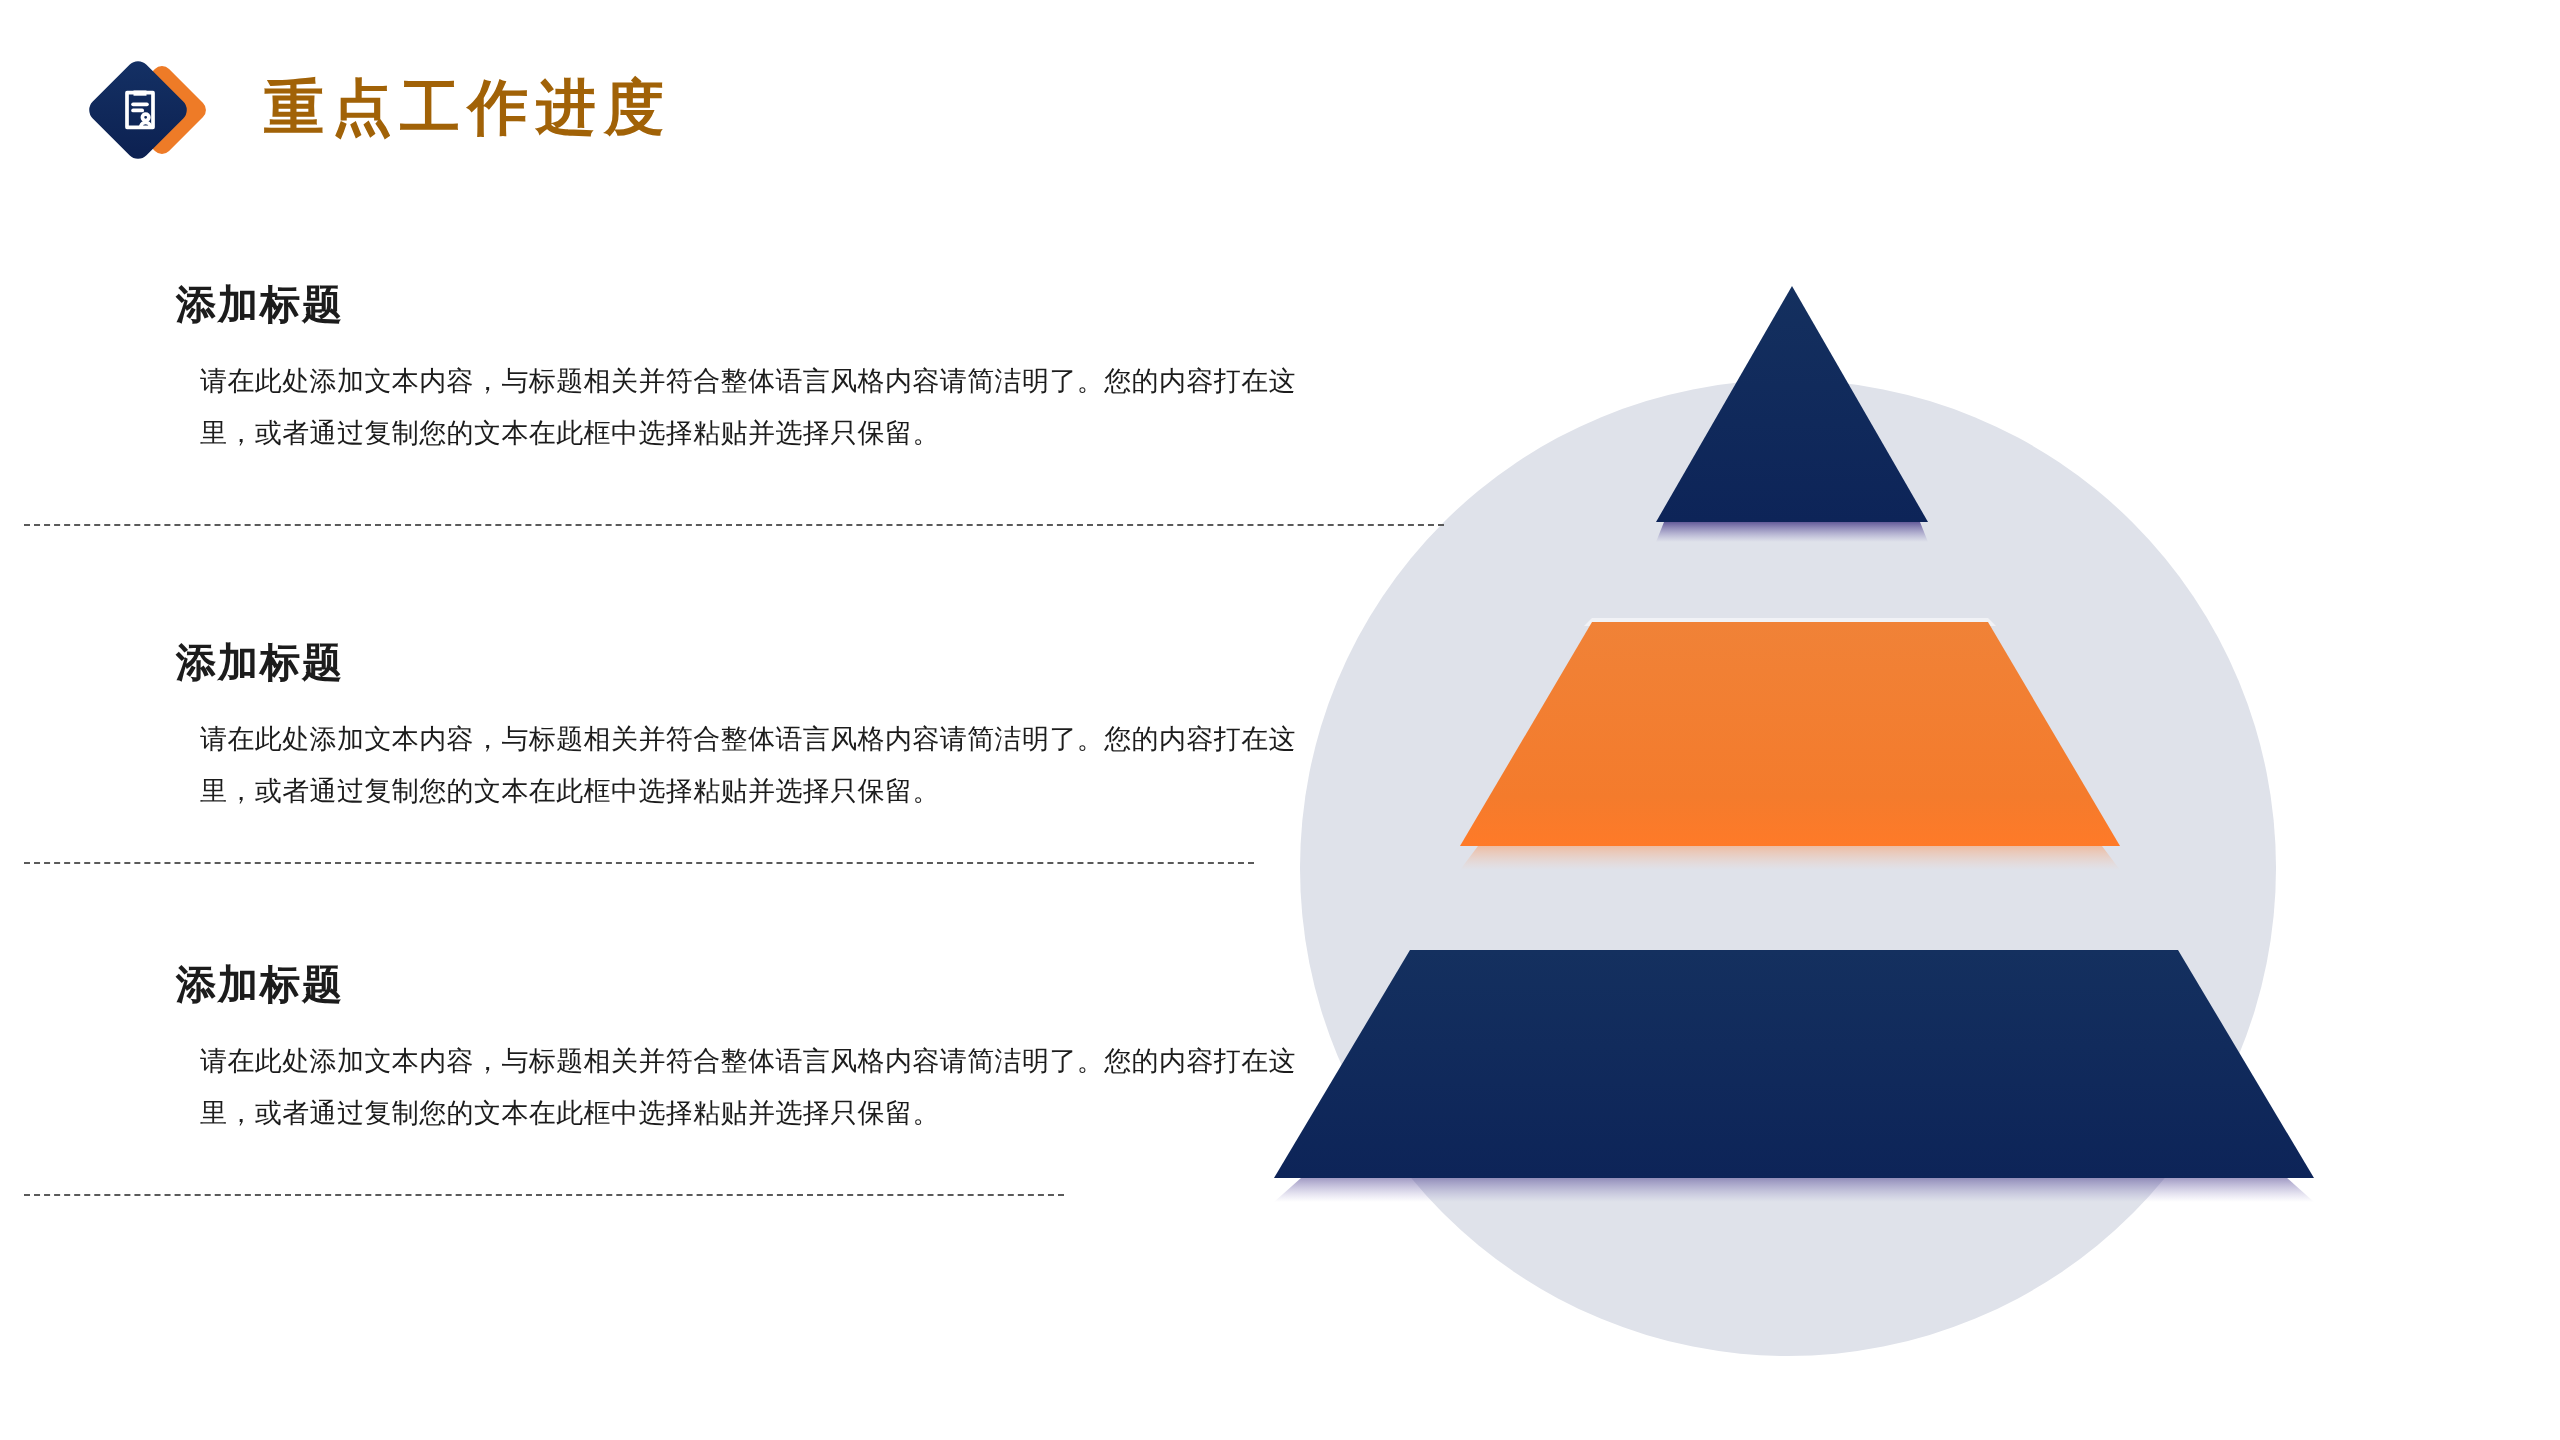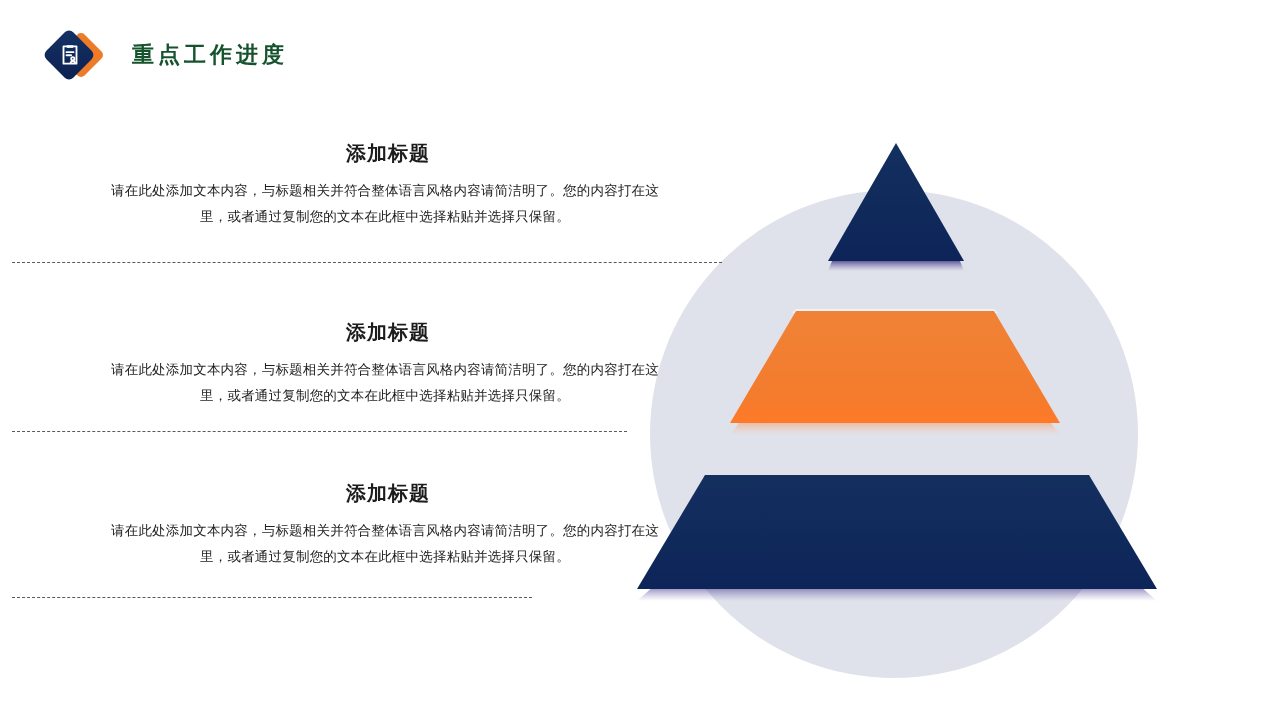--- a/index.html
+++ b/index.html
@@ -65,23 +65,23 @@
     top: 18px;
     width: 26px;
     height: 26px;
     display: flex;
     align-items: center;
     justify-content: center;
   }
   .slide-title {
     margin-left: 22px;
     font-family: "Liberation Serif", "DejaVu Serif", serif;
-    font-size: 22px;
+    font-size: 30px;
     font-weight: 700;
-    color: #14532d;
+    color: #a16207;
     letter-spacing: 4px;
     white-space: nowrap;
     line-height: 1;
   }
 
   
   .bg-circle {
     position: absolute;
     left: 650px;
     top: 190px;
@@ -95,21 +95,20 @@
   .text-col {
     position: absolute;
     left: 88px;
     top: 140px;
     width: 600px;
   }
   .text-block {
     position: absolute;
     left: 0;
     width: 600px;
-    text-align: center;
   }
   .tb1 { top: 0px; }
   .tb2 { top: 179px; }
   .tb3 { top: 340px; }
 
   .block-title {
     font-family: "Liberation Sans", "DejaVu Sans", sans-serif;
     font-size: 20px;
     font-weight: 700;
     color: #1c1c1c;

